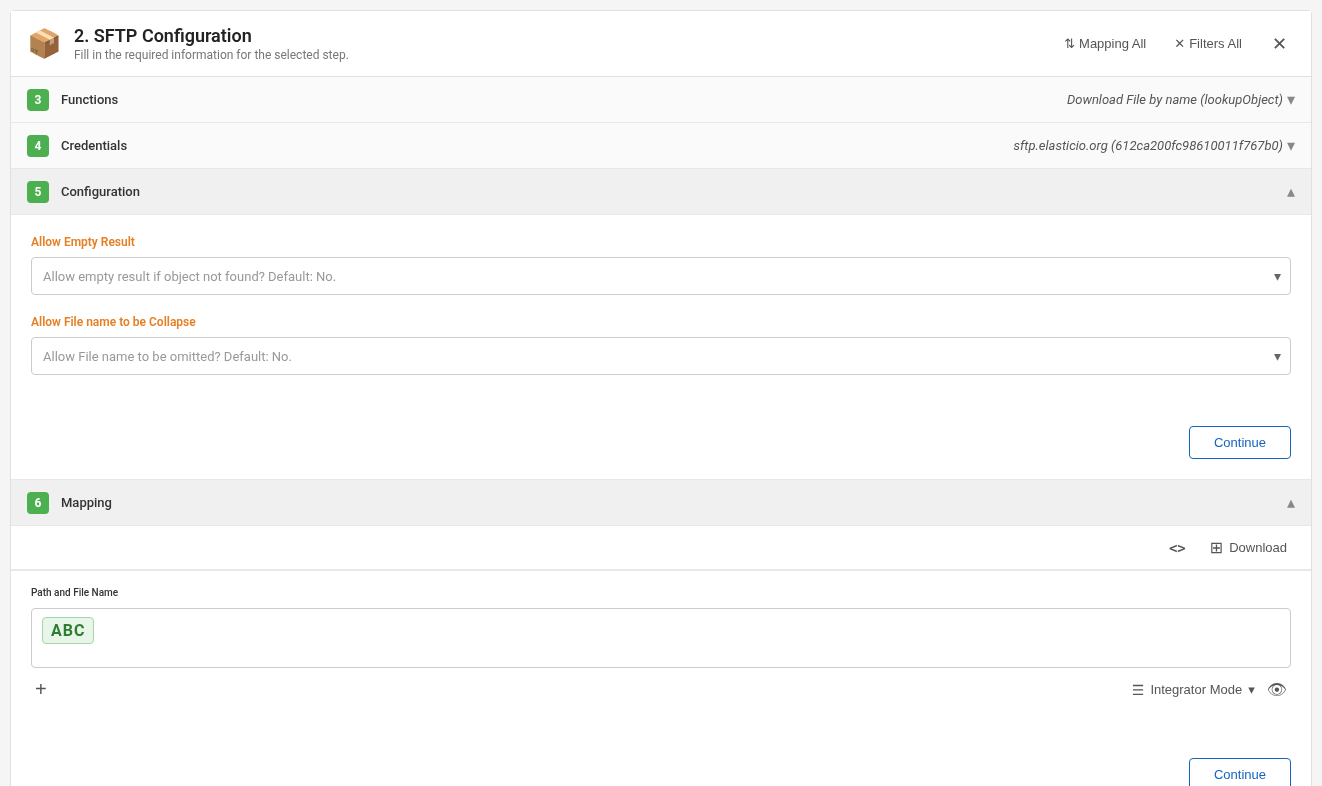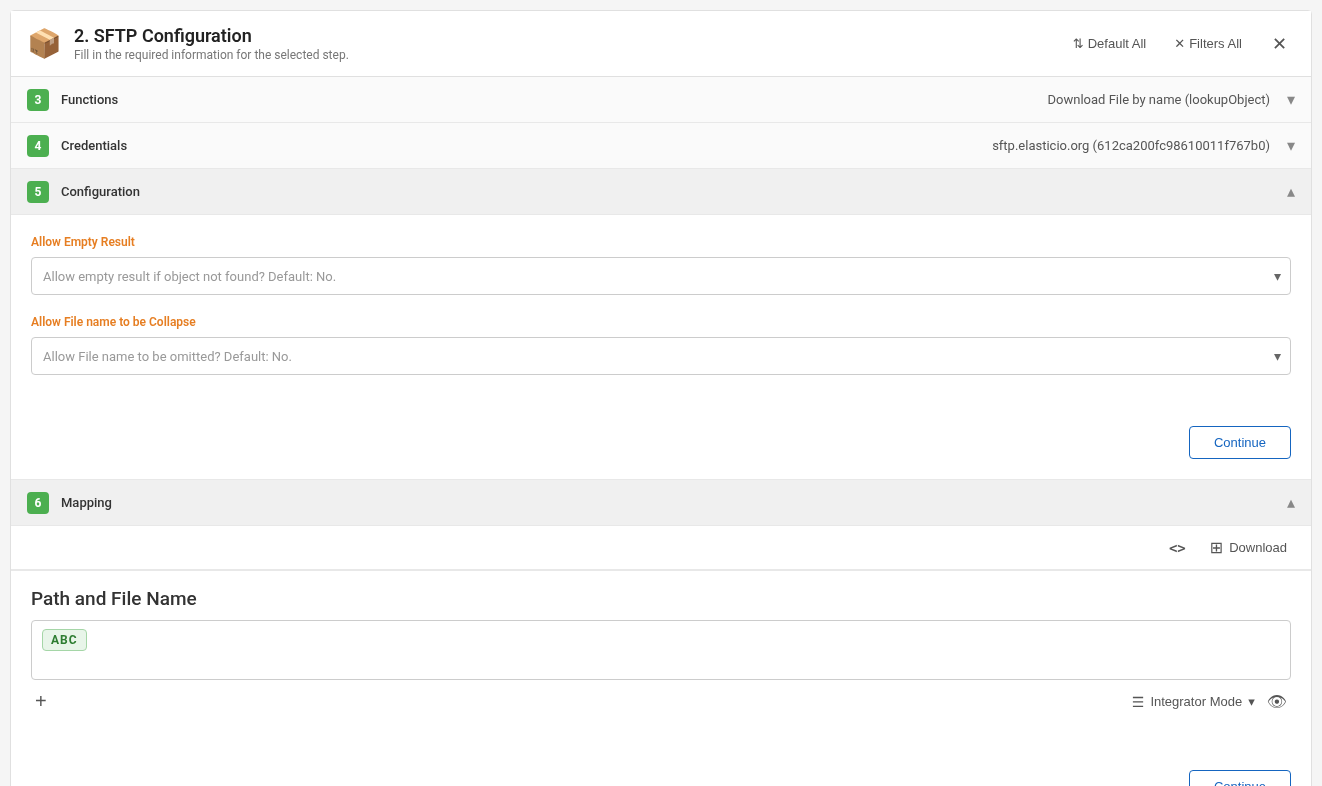--- a/index.html
+++ b/index.html
@@ -89,21 +89,22 @@
     .badge-green { background: #4caf50; }
     .section-label {
       flex: 1;
       font-size: 13px;
       color: #333;
       font-weight: 500;
     }
     .section-value {
       color: #555;
       font-size: 13px;
-      margin-right: 17px;
+      margin-right: 4px;
+      font-style: italic;
     }
     .chevron-icon {
       color: #888;
       font-size: 16px;
     }
     .section-expanded {
       background: #fff;
       padding: 20px 20px 16px 20px;
       border-bottom: 1px solid #e8e8e8;
     }
@@ -185,40 +186,40 @@
       color: #555;
       font-size: 13px;
       background: none;
       border: none;
       padding: 4px 8px;
     }
     .mapping-content {
       padding: 16px 20px;
     }
     .mapping-field-label {
-      font-size: 19px;
+      font-size: 10px;
       color: #333;
       font-weight: 500;
       margin-bottom: 10px;
     }
     .mapping-input-area {
       border: 1px solid #ccc;
       border-radius: 4px;
       min-height: 60px;
       padding: 8px 10px;
     }
     .abc-badge {
       display: inline-flex;
       align-items: center;
       justify-content: center;
       background: #e8f5e9;
       border: 1px solid #a5d6a7;
       border-radius: 4px;
       padding: 3px 8px;
-      font-size: 12px;
+      font-size: 16px;
       font-weight: 700;
       color: #2e7d32;
       letter-spacing: 1px;
     }
     .mapping-input-footer {
       display: flex;
       align-items: center;
       justify-content: space-between;
       margin-top: 8px;
     }
@@ -273,21 +274,21 @@
 
   <div class="panel-header">
     <div class="panel-icon">📦</div>
     <div class="panel-title-group">
       <div class="panel-title">2. SFTP Configuration</div>
       <div class="panel-subtitle">Fill in the required information for the selected step.</div>
     </div>
     <div class="panel-header-actions">
       <button class="header-action-btn">
         <span>⇅</span>
-        <span>Default All</span>
+        <span>Mapping All</span>
       </button>
       <button class="header-action-btn">
         <span>✕</span>
         <span>Filters All</span>
       </button>
       <button class="close-btn">✕</button>
     </div>
   </div>
 
   <div class="section-row">

